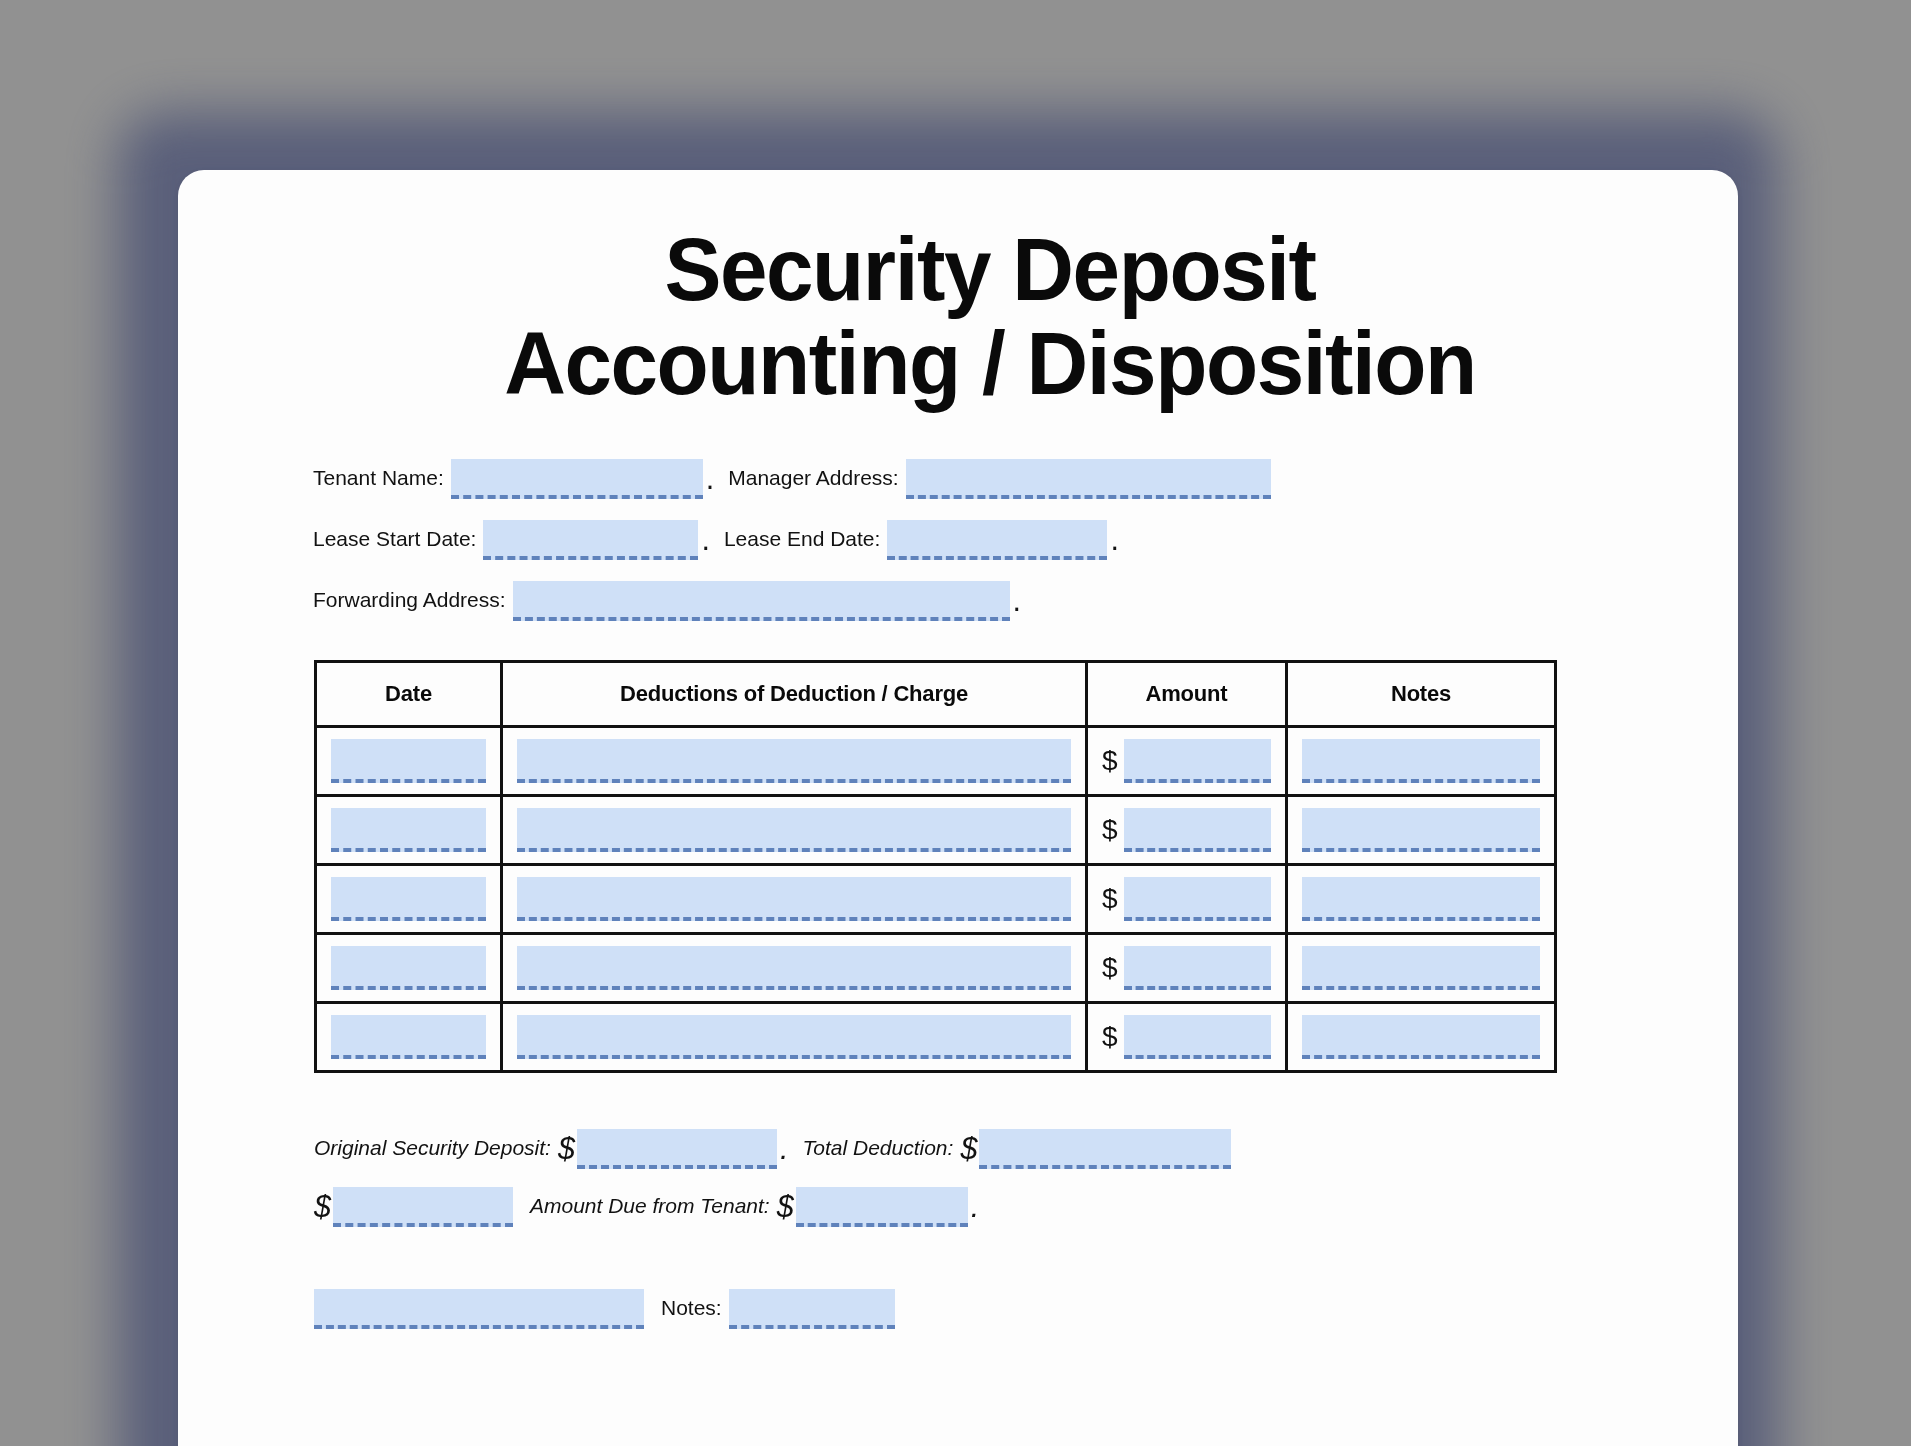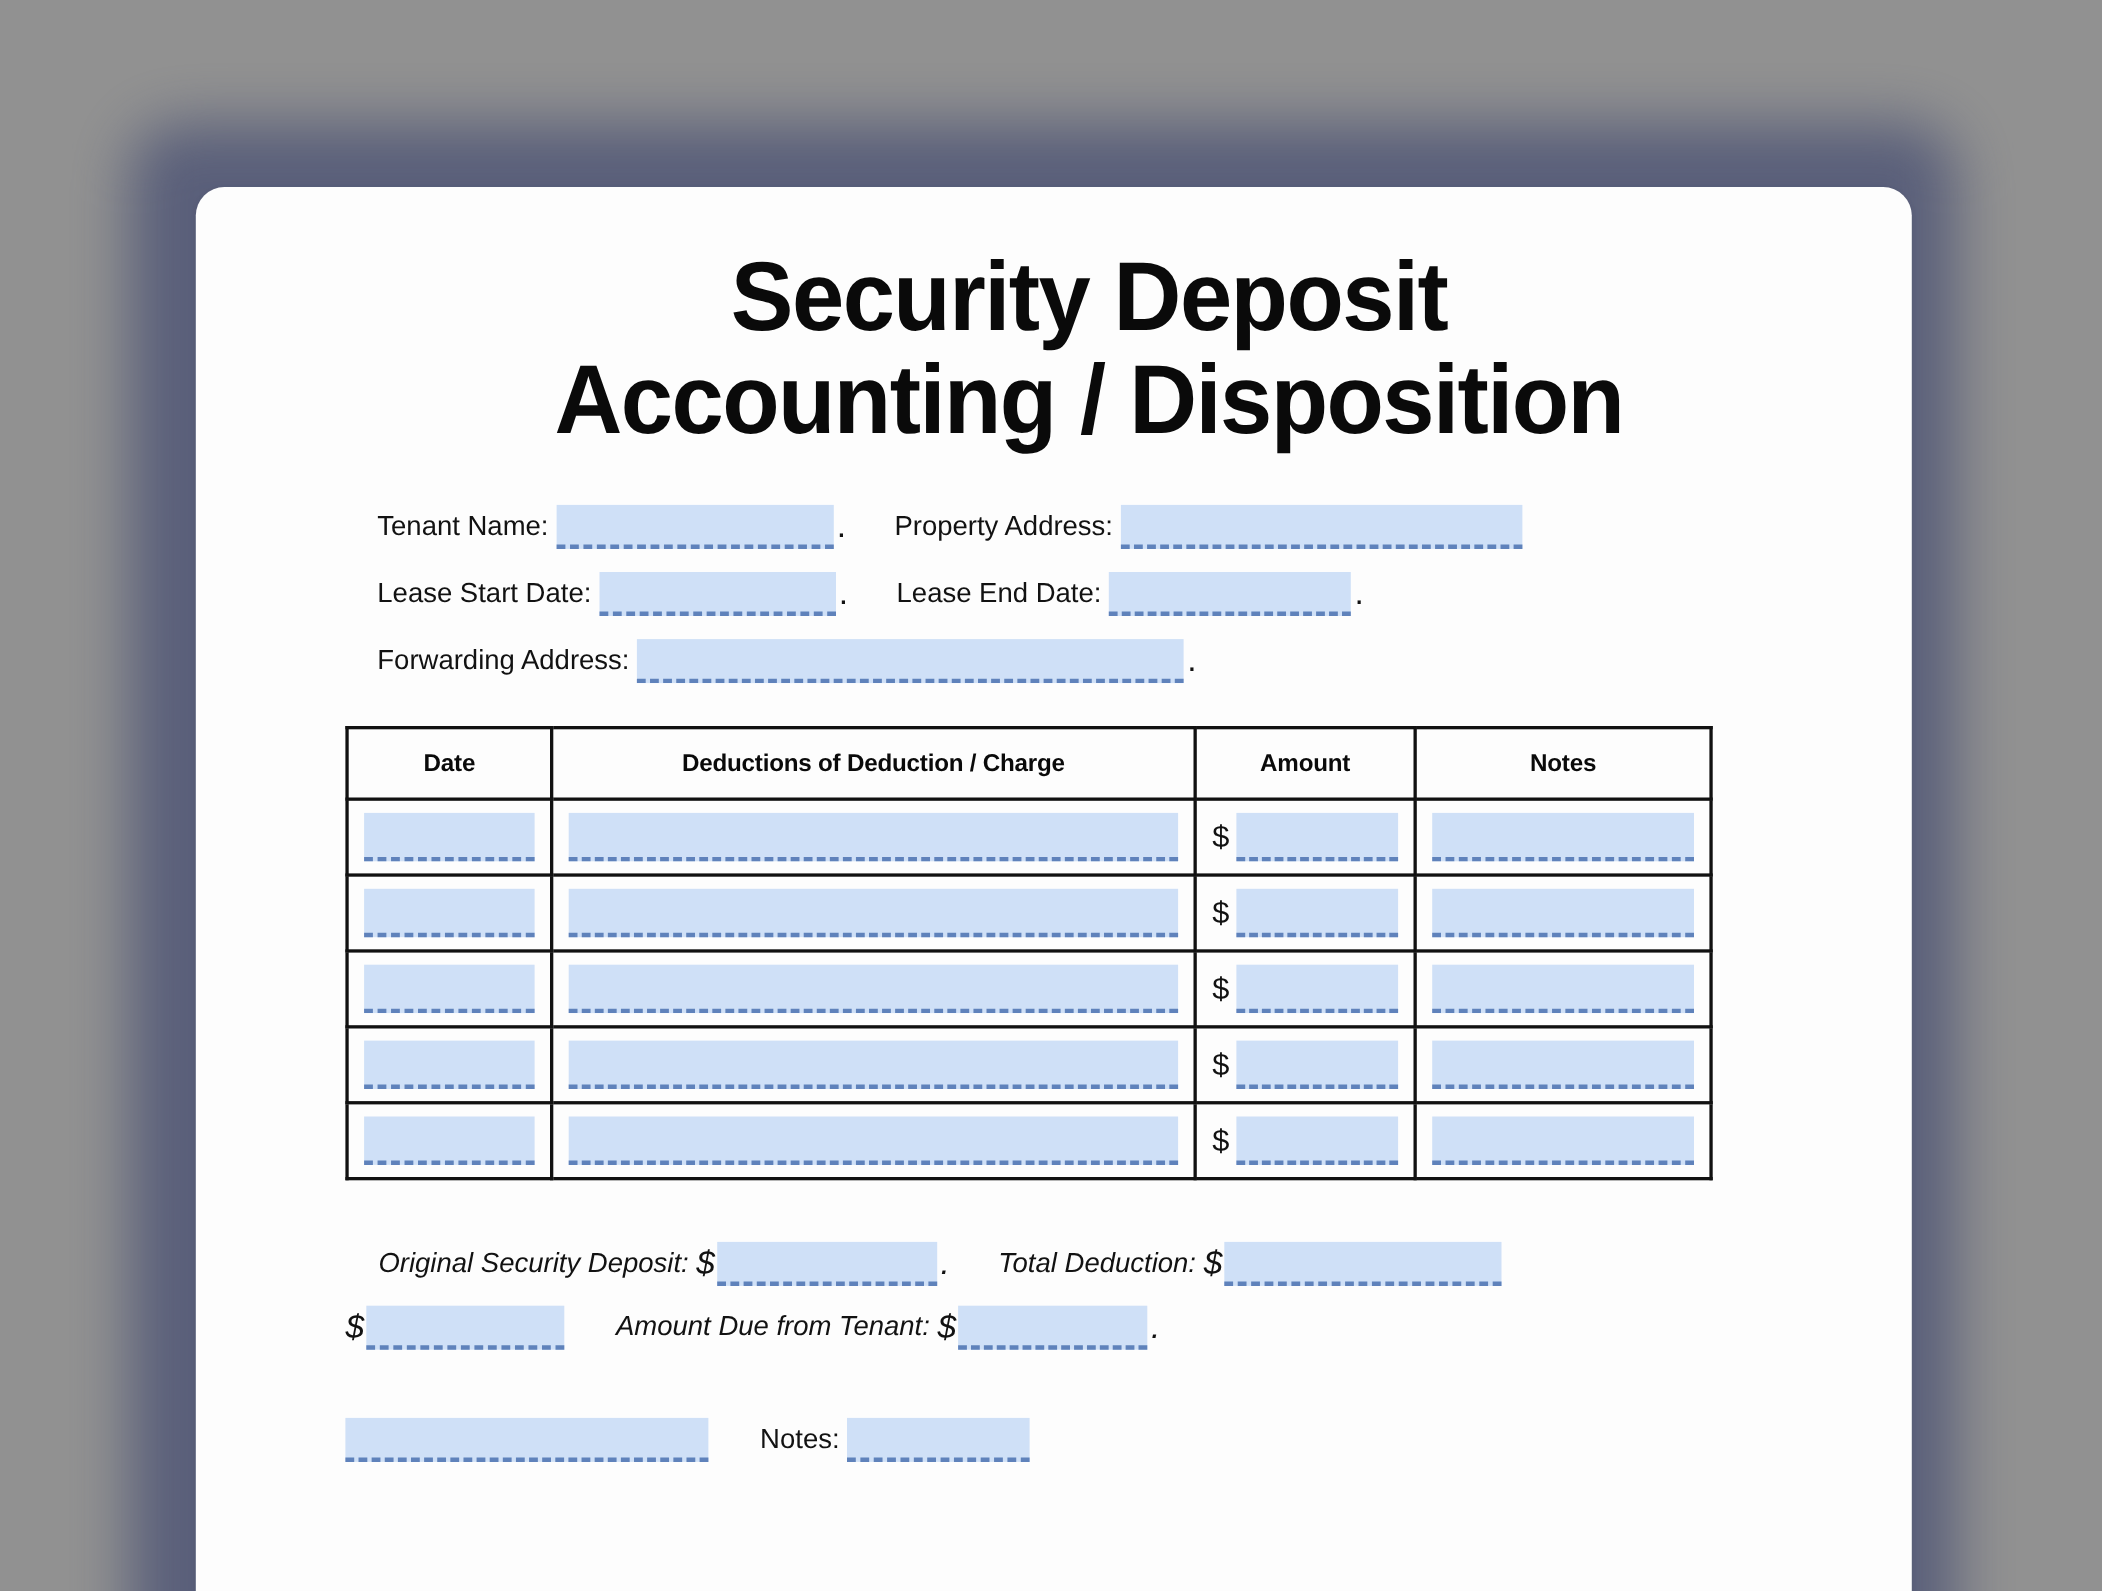--- a/index.html
+++ b/index.html
@@ -67,26 +67,25 @@
   .meta {
     padding: 40px 0 0 135px;
   }
   .meta-row {
     display: flex;
     align-items: flex-end;
     margin-bottom: 13px;
     height: 48px;
   }
   .lbl {
-    font-size: 25px;
+    font-size: 21px;
     color: #121212;
     line-height: 42px;
     white-space: nowrap;
     padding-right: 7px;
-    margin-left: 30px;
   }
   .dot {
     font-size: 30.5px;
     color: #121212;
     line-height: 42px;
     padding: 0 14px 0 3px;
   }
   .dollar {
     font-size: 30.5px;
     color: #121212;
@@ -173,21 +172,21 @@
       <span>Security Deposit</span><br>
       <span>Accounting / Disposition</span>
     </h1>
 
     <div class="meta">
 
       <div class="meta-row">
         <span class="lbl">Tenant Name:</span>
         <span class="fld w-tenant"></span>
         <span class="dot">.</span>
-        <span class="lbl">Property Address:</span>
+        <span class="lbl">Manager Address:</span>
         <span class="fld w-property"></span>
       </div>
 
       <div class="meta-row">
         <span class="lbl">Lease Start Date:</span>
         <span class="fld w-lease-start"></span>
         <span class="dot">.</span>
         <span class="lbl">Lease End Date:</span>
         <span class="fld w-lease-end"></span>
         <span class="dot">.</span>

